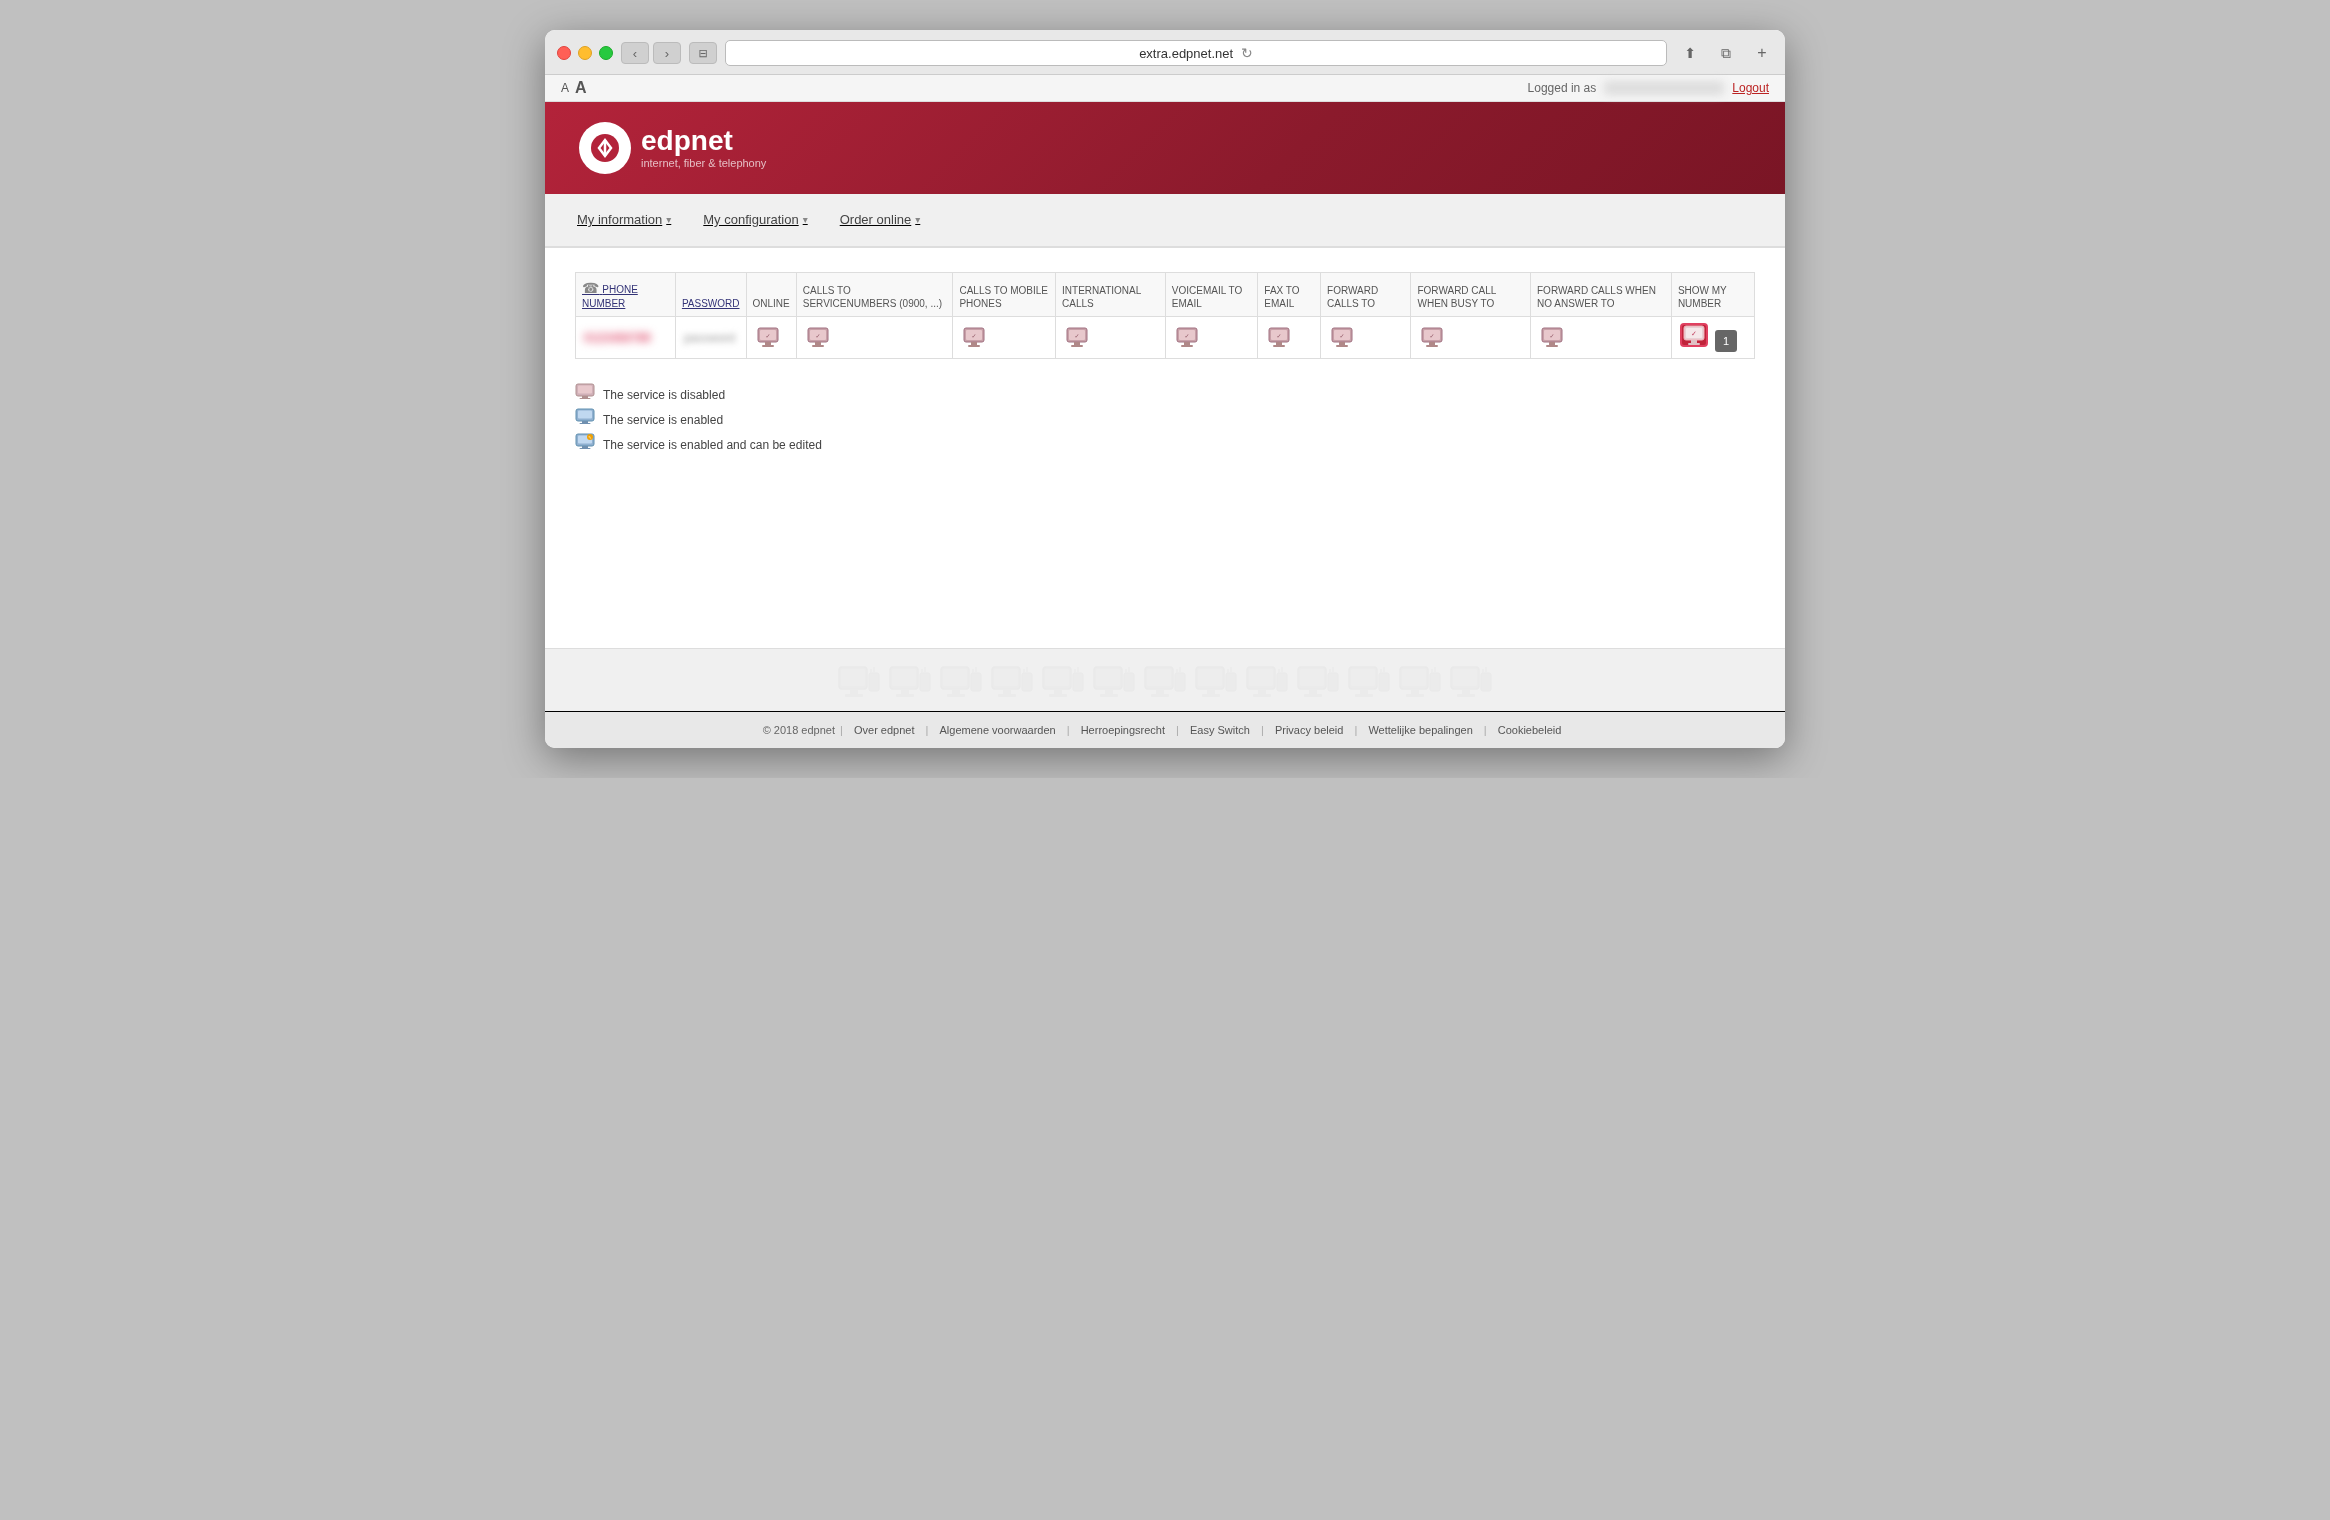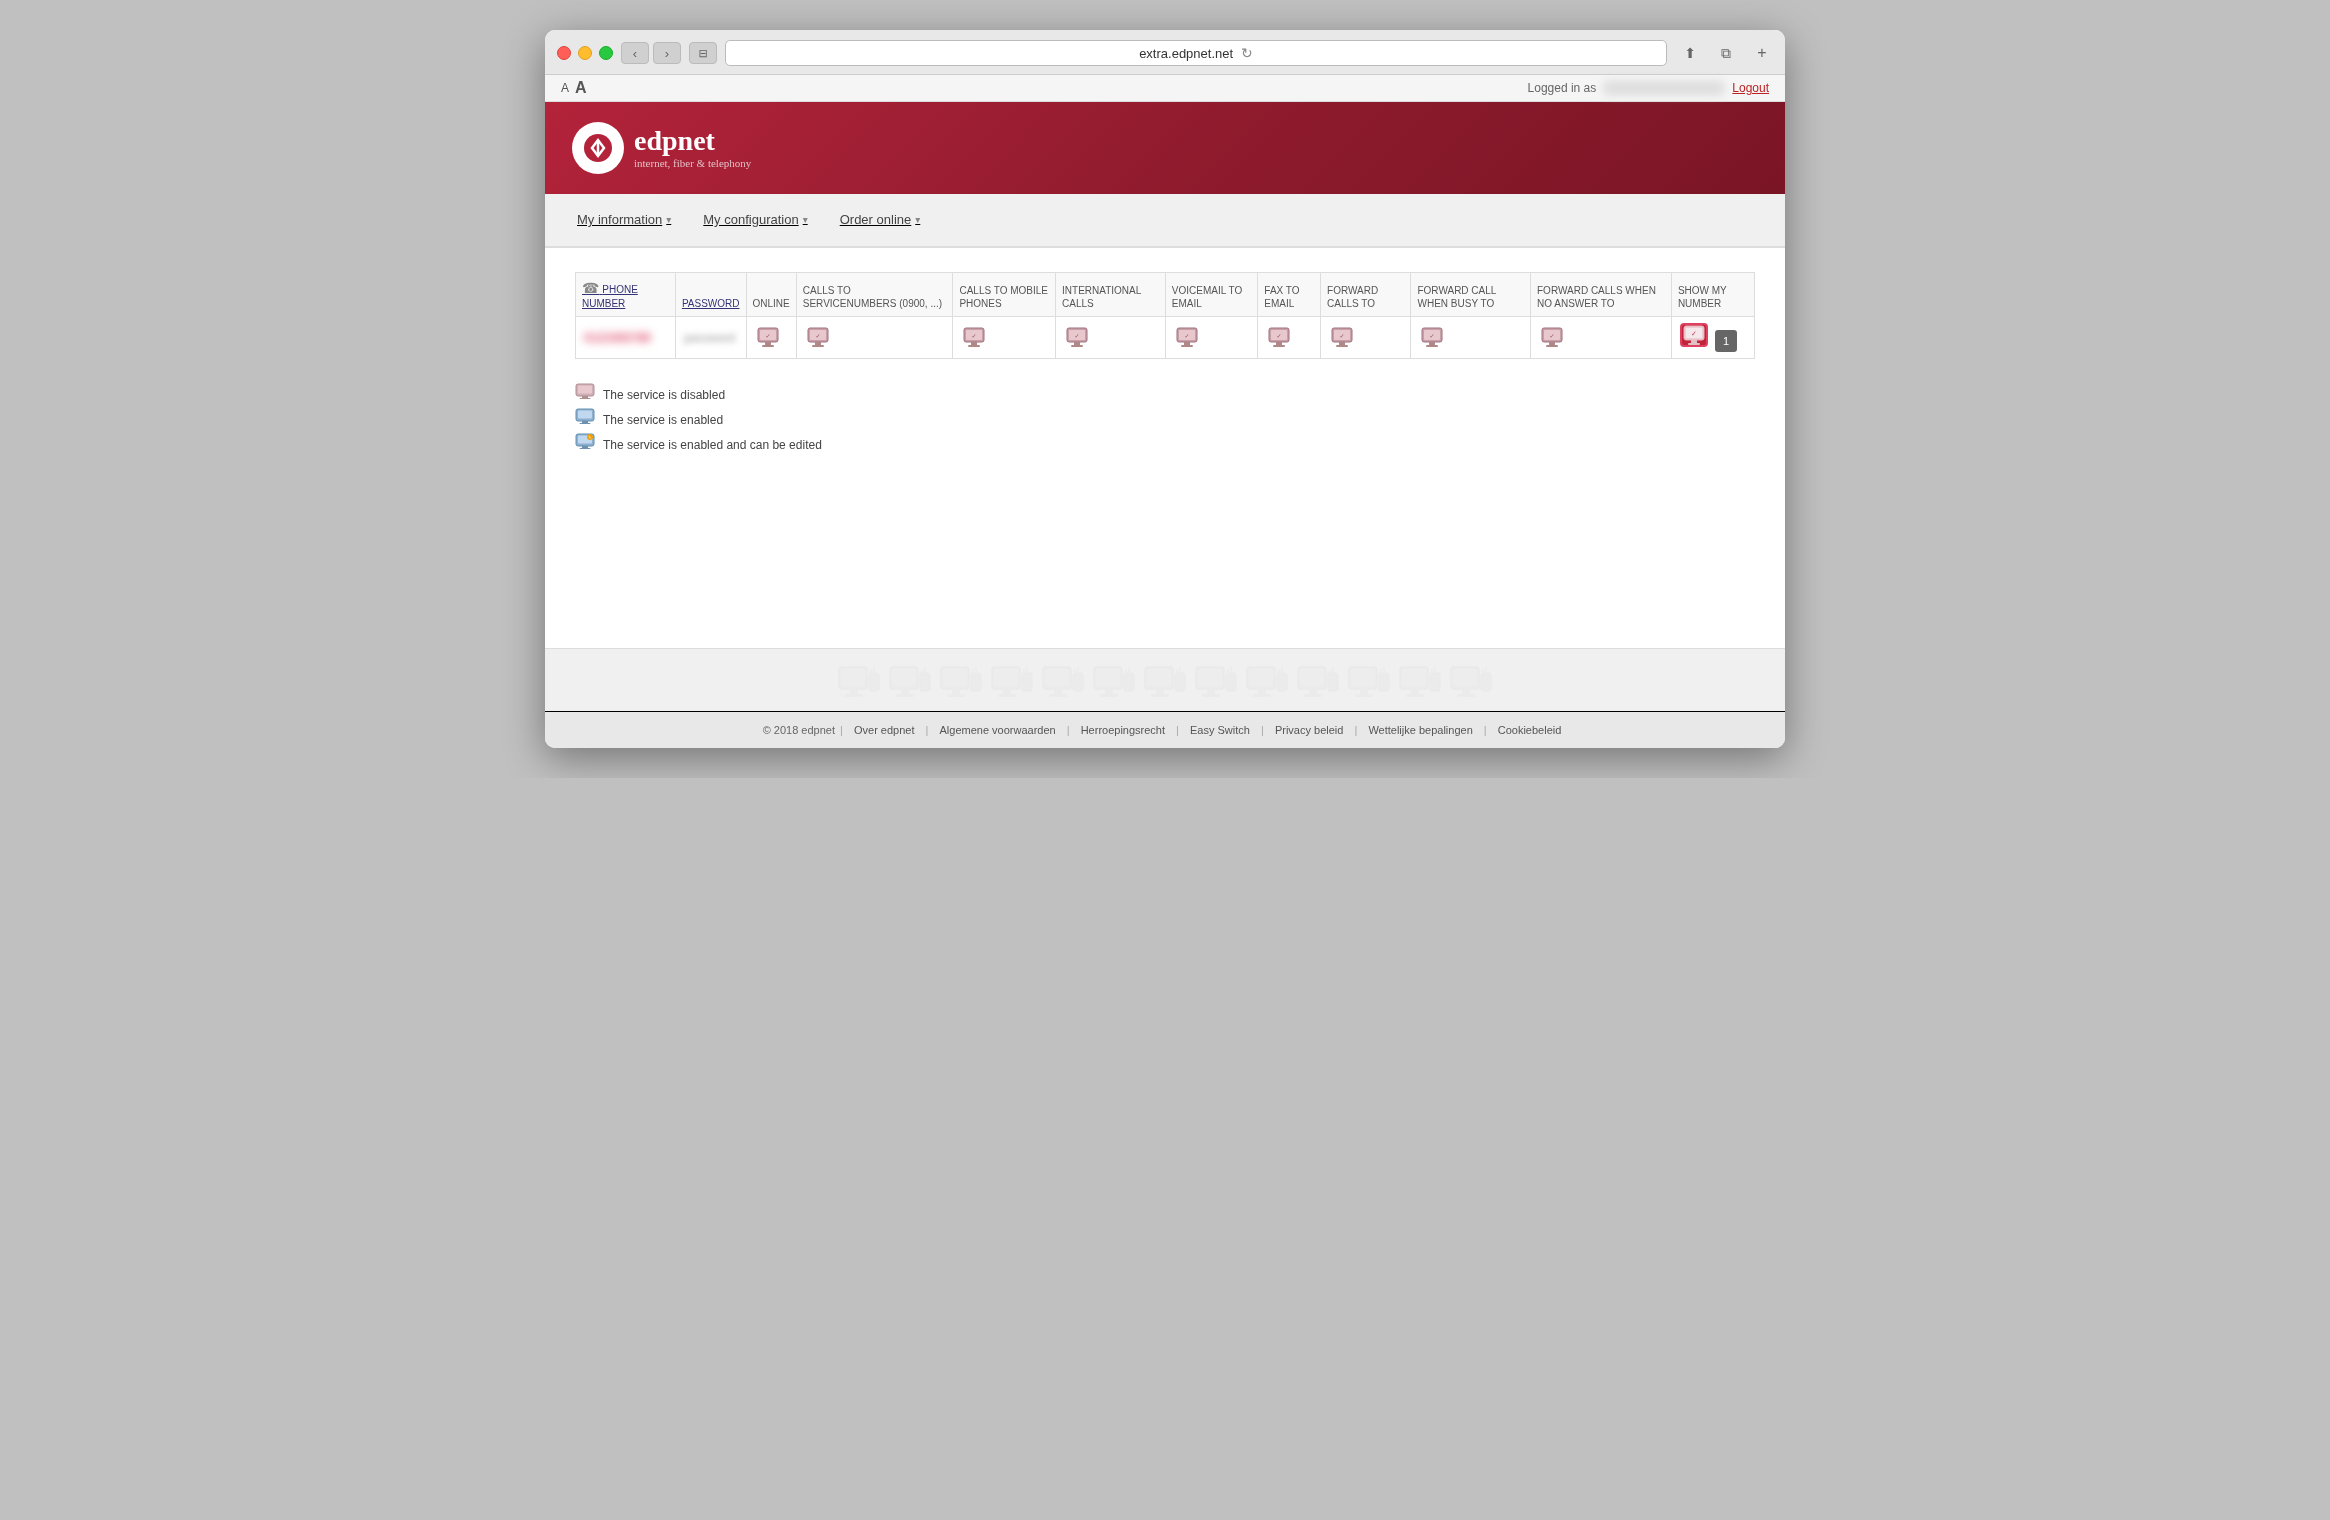--- a/index.html
+++ b/index.html
@@ -102,24 +102,23 @@
       width: 120px; height: 14px;
       background: #ddd;
       border-radius: 3px;
       filter: blur(4px);
     }
     .logout-link { color: #b22; text-decoration: underline; cursor: pointer; }
 
     
     .site-header {
       background: linear-gradient(135deg, #b3233a 0%, #8b1a2c 60%, #7a1525 100%);
-      padding: 20px 27px;
-      display: flex;
-      align-items: center;
-      font-family: Liberation Serif, serif;
+      padding: 20px 34px;
+      display: flex;
+      align-items: center;
     }
     .logo-container { display: flex; align-items: center; gap: 10px; }
     .logo-icon {
       width: 52px; height: 52px;
       background: #fff;
       border-radius: 50%;
       display: flex; align-items: center; justify-content: center;
       font-size: 22px; color: #b3233a; font-weight: bold;
     }
     .logo-text { display: flex; flex-direction: column; }

